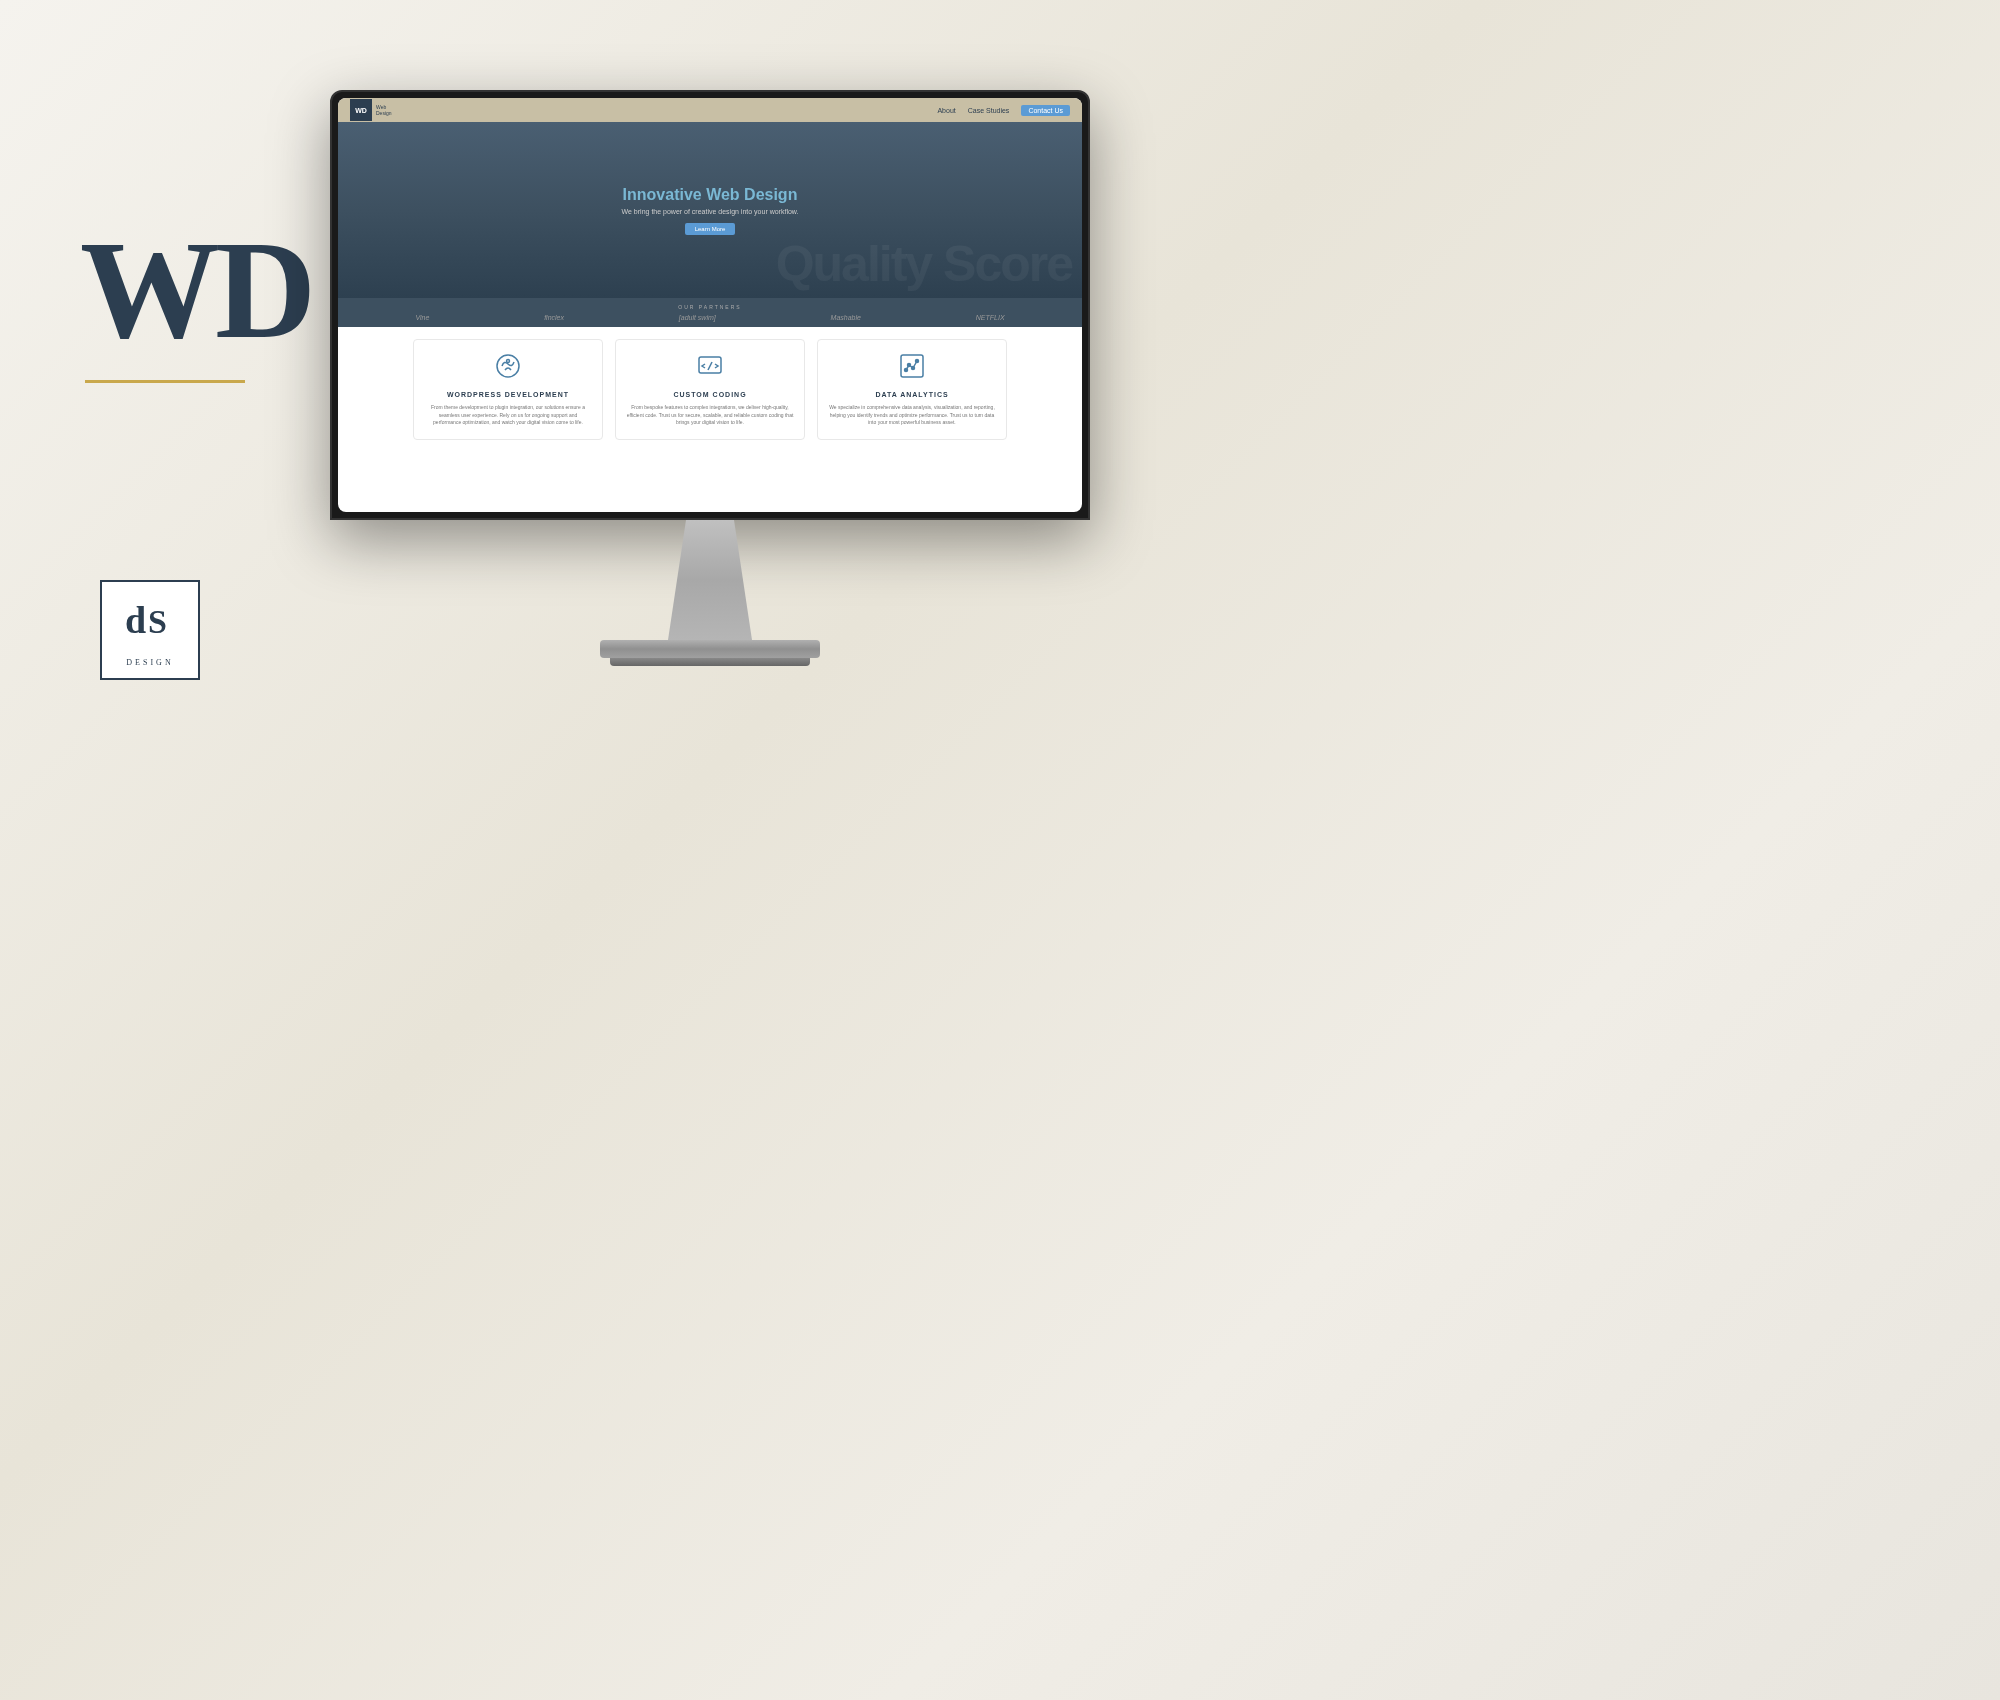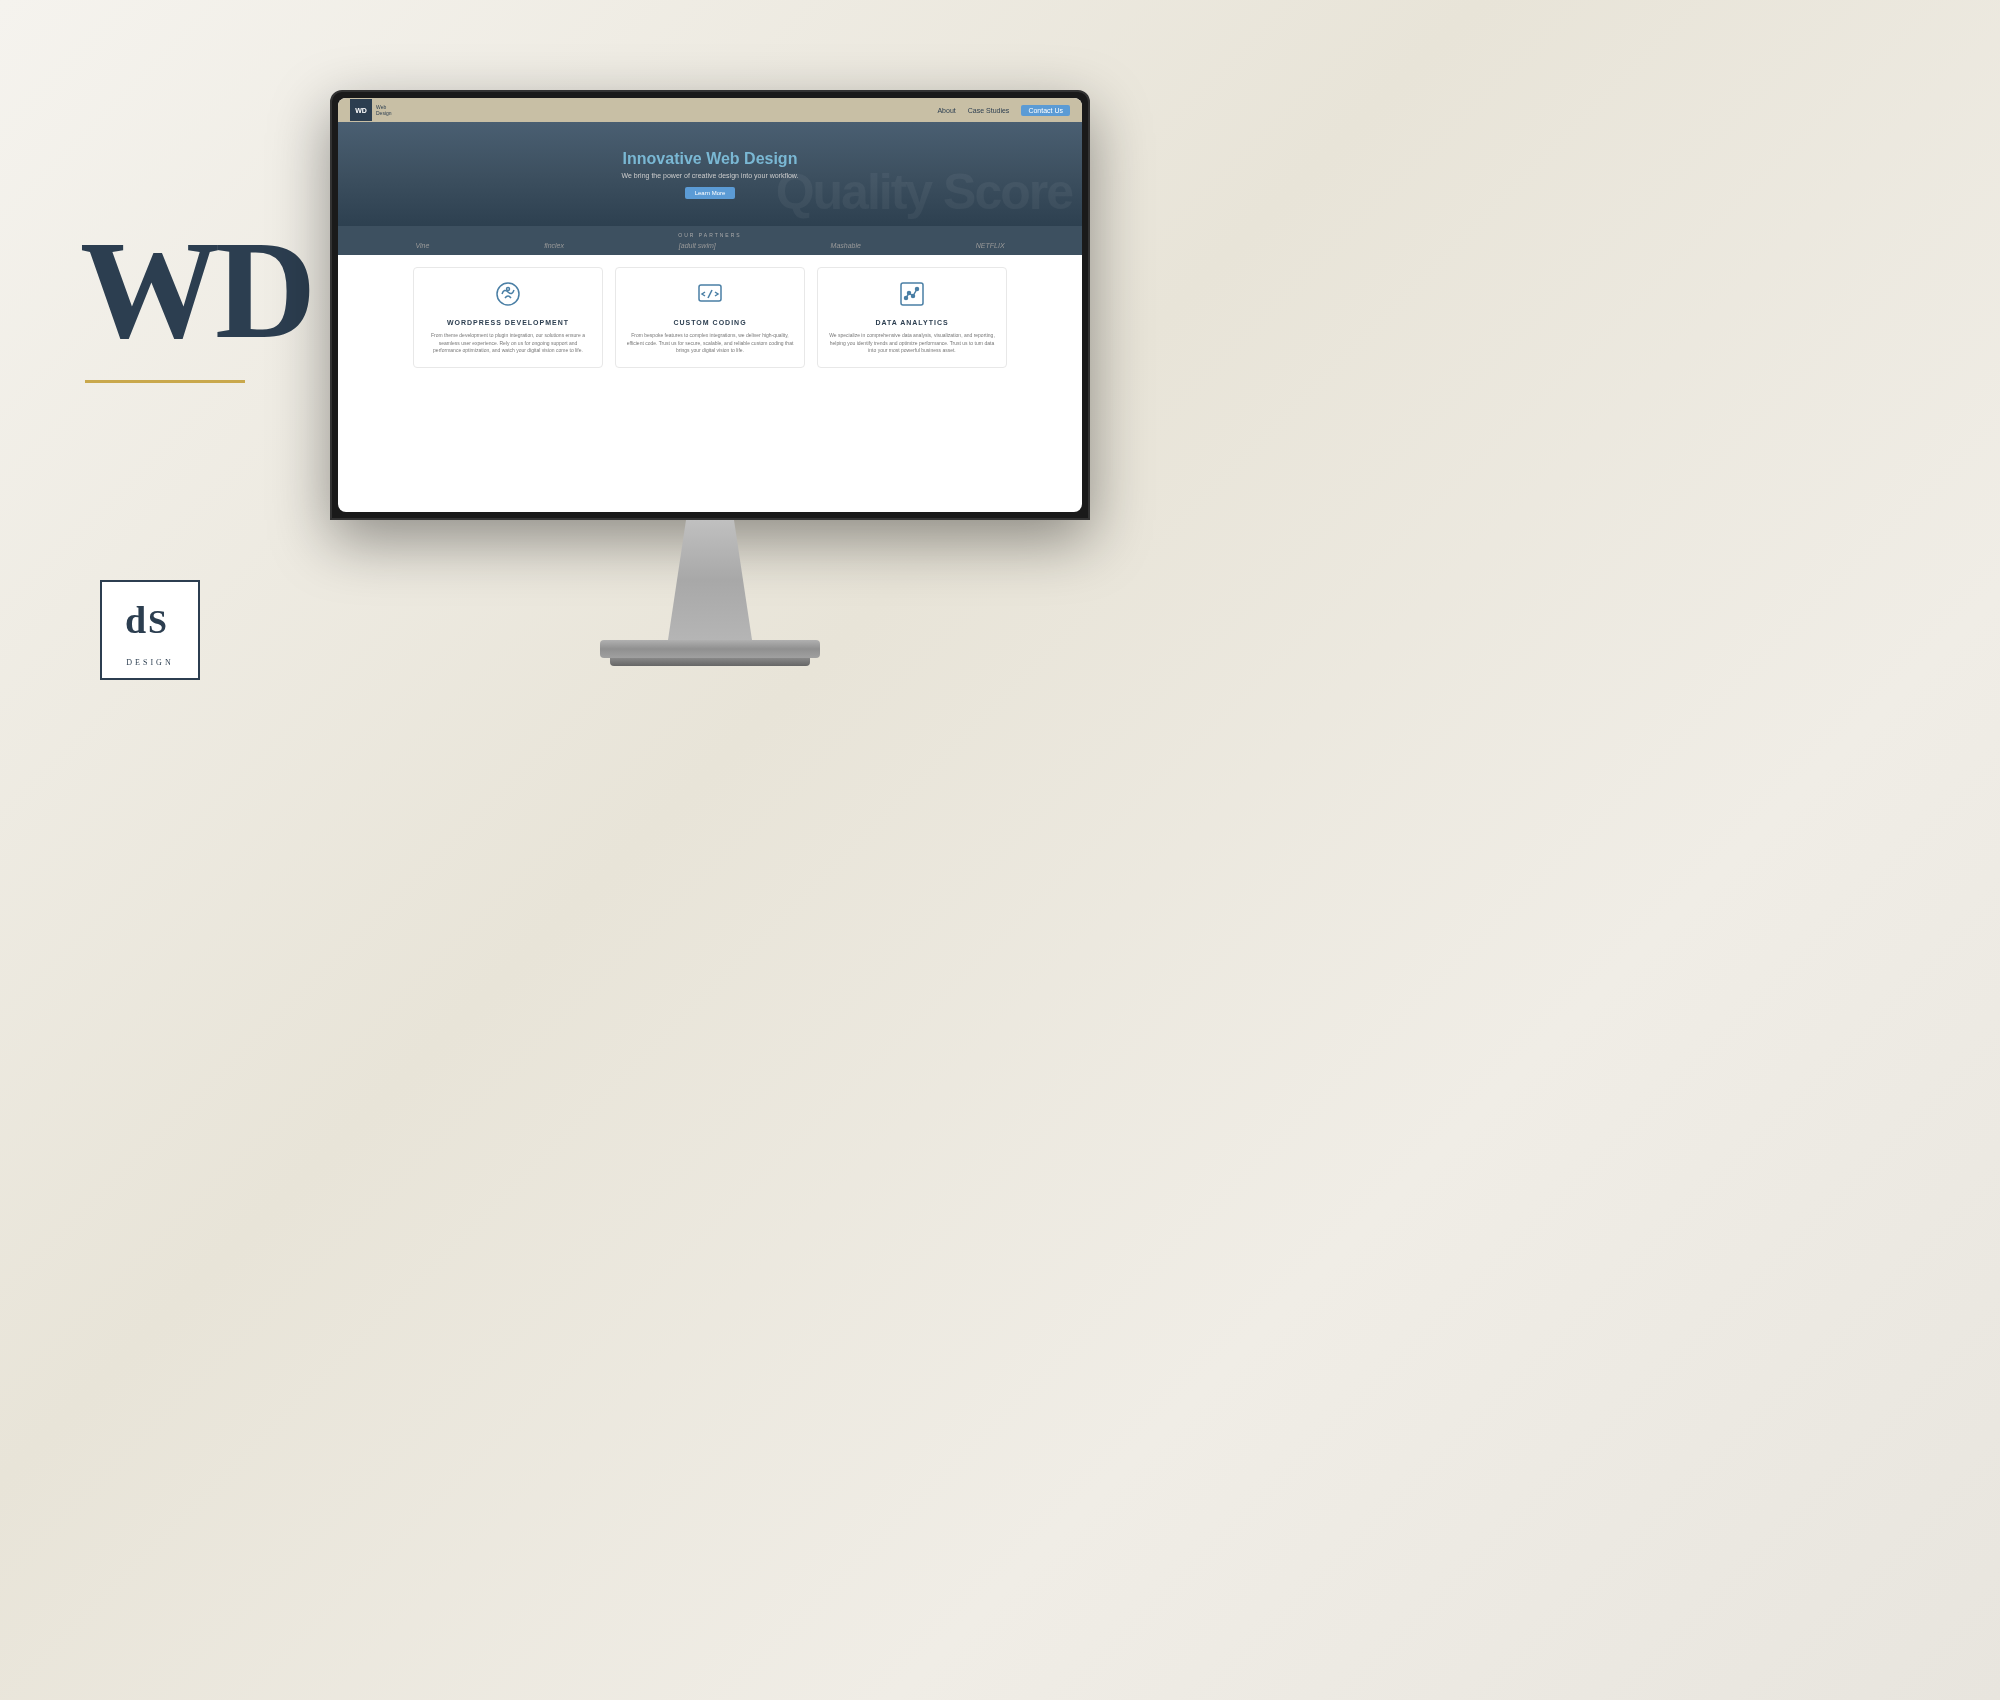--- a/index.html
+++ b/index.html
@@ -148,21 +148,21 @@
       color: white;
       font-size: 7px;
       padding: 2px 7px;
       border-radius: 2px;
       font-family: Arial, sans-serif;
     }
 
     
     .hero-section {
       background: linear-gradient(180deg, #4a5f72 0%, #3d5060 50%, #2d4050 100%);
-      height: 104px;
+      height: 176px;
       display: flex;
       flex-direction: column;
       align-items: center;
       justify-content: center;
       position: relative;
       overflow: hidden;
     }
 
     .hero-bg-text {
       position: absolute;

